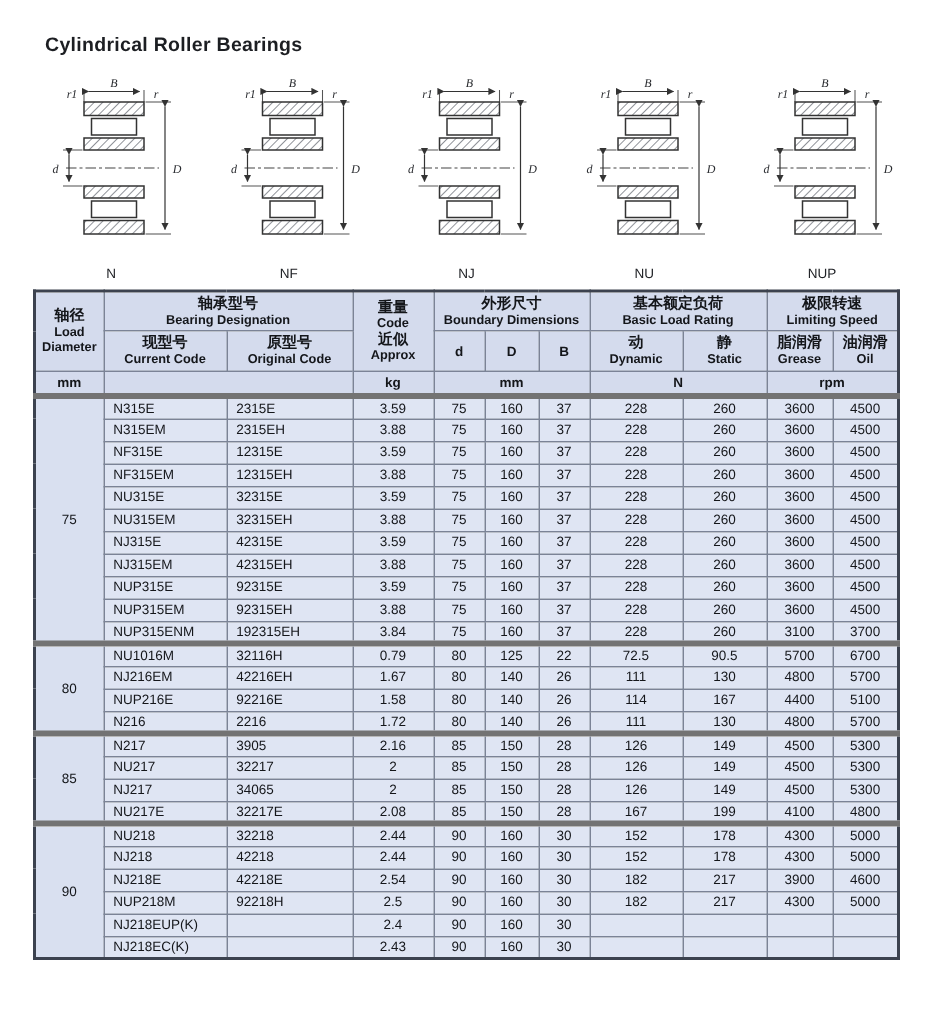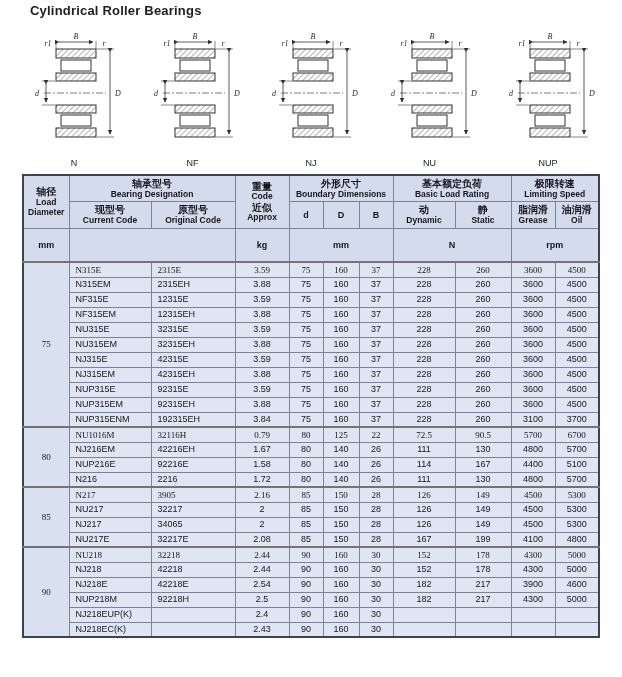--- a/index.html
+++ b/index.html
@@ -4,21 +4,21 @@
 <style>
   * { box-sizing: border-box; }
   html,body { margin:0; padding:0; }
   body {
     width:622px; height:677px; overflow:hidden;
     background:#ffffff; color:#14161a;
     font-family:"Liberation Sans","DejaVu Sans",sans-serif;
   }
   .page-title {
     font-size:13px; font-weight:bold; letter-spacing:0.2px;
-    padding:3px 0 2px 30px; color:#1c1e22;
+    padding:22px 0 2px 30px; color:#1c1e22;
   }
   .diagrams-row {
     display:flex; justify-content:space-between; align-items:flex-end;
     padding:0 26px; height:148px;
   }
   .bearing-diagram { display:flex; flex-direction:column; align-items:center; }
   .bearing-diagram svg { width:96px; height:128px; display:block; }
   .diagram-type-label { font-size:9px; margin-top:1px; color:#202226; }
 
   table.bearings-table {
@@ -29,24 +29,24 @@
     border:1px solid #7b8396;
     font-size:9px; line-height:1.15; padding:0 2px;
     text-align:center; vertical-align:middle;
     overflow:hidden; white-space:nowrap;
   }
   th { background:#d4dbed; font-weight:bold; padding:2px; }
   td { background:#dfe5f3; height:15px; }
   thead { border-bottom:2px solid #be185d; }
   .cn { font-size:10px; }
   .en { font-size:8.5px; }
-  .unit-row th { height:34px; font-weight:bold; }
+  .unit-row th { height:17px; font-weight:bold; }
   .code-cell { text-align:left; padding-left:6px; }
   .dia-cell { background:#d9e0f0; text-align:center; }
-  tr.group-start td { border-top:2px solid #737373;font-family:Liberation Serif, serif; }
+  tr.group-start td { border-top:4px solid #737373; }
   .dim-text { font-family:"Liberation Serif","DejaVu Serif",serif; font-style:italic; font-size:8px; fill:#2a2c30; }
 </style>
 </head>
 <body>
 
 <div class="page-title">Cylindrical Roller Bearings</div>
 
 <div class="diagrams-row">
   <div class="bearing-diagram">
     <svg viewBox="0 0 96 128">

